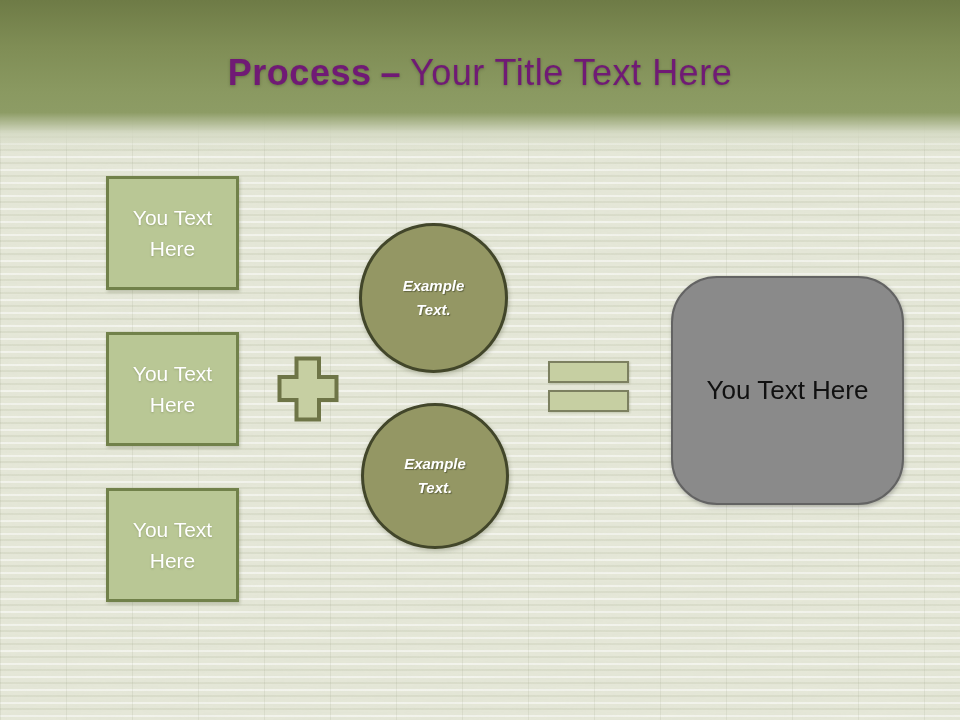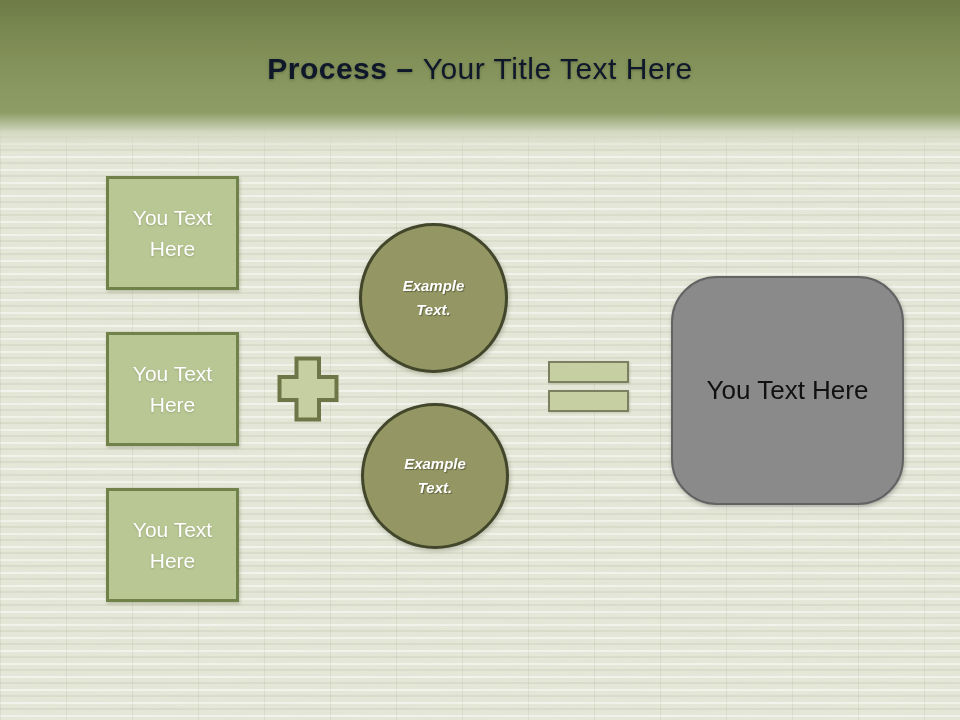--- a/index.html
+++ b/index.html
@@ -29,21 +29,21 @@
 
   
   .header{
     position:absolute;left:0;top:0;width:960px;height:152px;z-index:2;
     background:linear-gradient(180deg,
       #6e7b46 0%, #7f8d55 30%, #8a9961 60%, #8d9c65 74%,
       rgba(213,218,196,0.85) 88%, rgba(229,231,216,0) 100%);
   }
   .title{
     position:absolute;left:0;top:52px;width:960px;z-index:3;
-    text-align:center;color:#0f172a;font-size:30px;letter-spacing:.5px;
+    text-align:center;color:#701a75;font-size:36px;letter-spacing:.5px;
     text-shadow:0 1px 3px rgba(40,50,20,0.35);
   }
   .title .em{font-weight:bold;}
   .title .dash{font-weight:bold;margin:0 9px;}
 
   
   .in-box{
     position:absolute;left:106px;width:133px;height:114px;box-sizing:border-box;
     background:#b9c795;border:3px solid #71814a;z-index:3;
     display:flex;align-items:center;justify-content:center;text-align:center;

